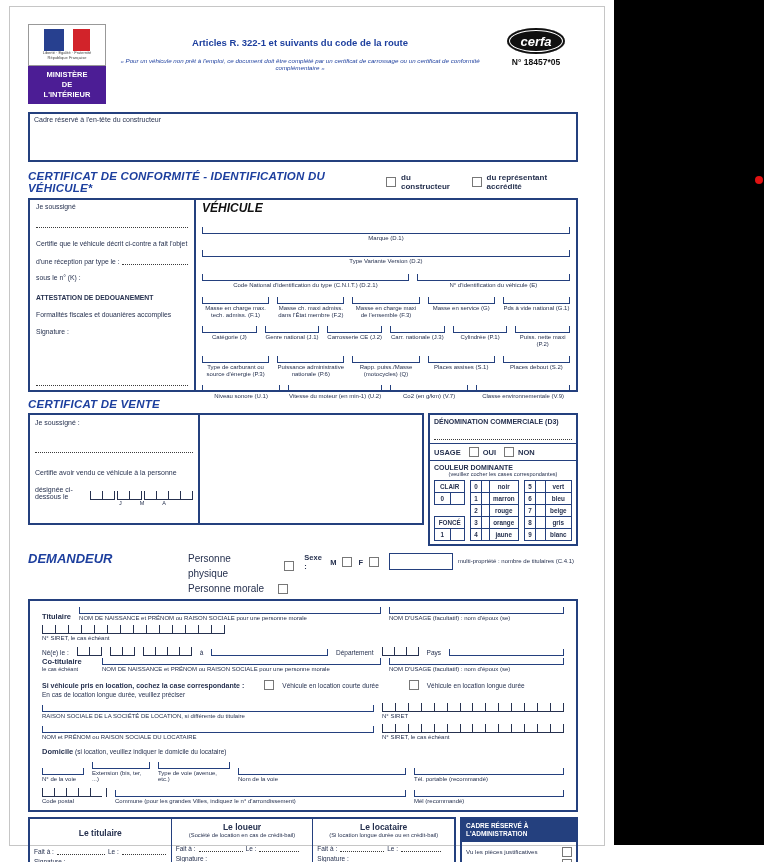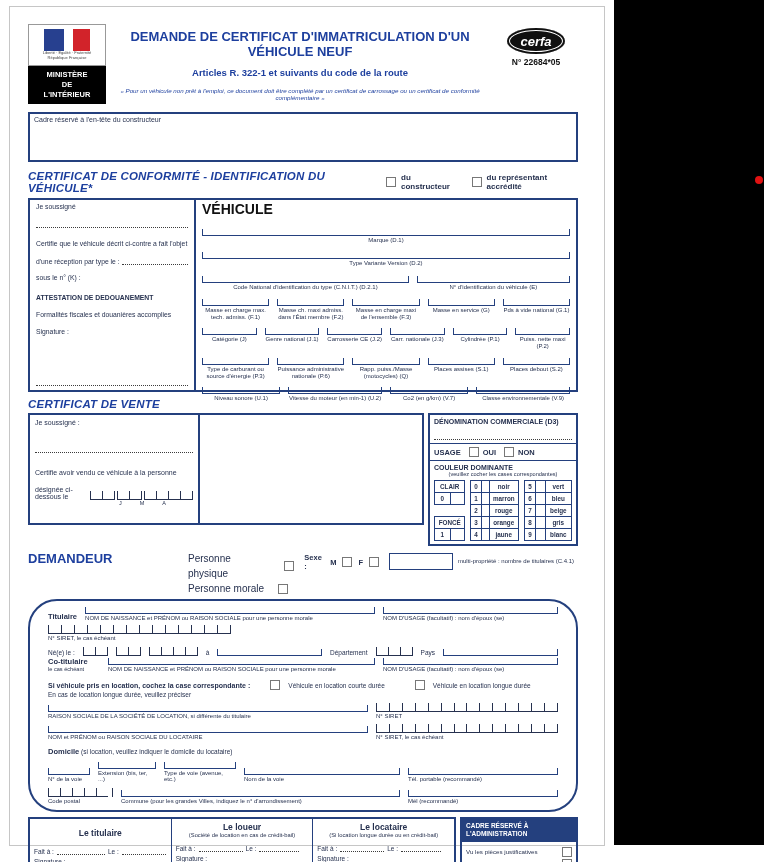--- a/index.html
+++ b/index.html
@@ -13,21 +13,21 @@
 
   
   .hdr{display:flex;align-items:flex-start;}
   .logo{width:78px;flex:0 0 78px;}
   .logo-flag{border:1px solid #999;height:40px;display:flex;flex-direction:column;align-items:center;justify-content:center;background:#fff;}
   .flag{width:46px;height:22px;display:flex;}
   .flag .b{flex:1.2;background:#27408f;}
   .flag .w{flex:.5;background:#fff;}
   .flag .r{flex:1;background:#d2232a;}
   .motto{font-size:4px;color:#444;line-height:1.2;text-align:center;}
-  .logo-min{background:#000000;color:#fff;text-align:center;font-size:7.5px;font-weight:bold;line-height:1.3;padding:4px 0 5px;}
+  .logo-min{background:#4c1d95;color:#fff;text-align:center;font-size:7.5px;font-weight:bold;line-height:1.3;padding:4px 0 5px;}
   .hdr-mid{flex:1;text-align:center;padding:6px 8px 0;}
   .hdr-title{font-size:13px;font-weight:bold;color:#1d3f9e;line-height:1.15;}
   .hdr-sub{font-size:9.5px;font-weight:bold;color:#1d3f9e;margin-top:7px;}
   .hdr-note{font-size:6.2px;font-style:italic;color:#1d3f9e;margin-top:9px;}
   .cerfa{width:84px;flex:0 0 84px;text-align:center;padding-top:4px;}
   .cerfa-oval{width:58px;height:26px;margin:0 auto;background:#101010;border-radius:50%;display:flex;align-items:center;justify-content:center;
               color:#fff;font-weight:bold;font-style:italic;font-size:13px;box-shadow:inset 0 0 0 2px #101010, inset 0 0 0 3px #fff;text-align:center;}
   .cerfa-num{font-size:8.5px;font-weight:bold;color:#111;margin-top:3px;}
 
   
@@ -46,48 +46,48 @@
   
   .ctor{height:42px;margin-top:8px;padding:2px 4px;font-size:7px;color:#26314f;}
 
   
   .conf-head-row{display:flex;align-items:center;margin-top:8px;gap:14px;}
   .conf-chk{display:flex;align-items:center;gap:5px;font-size:8px;font-weight:bold;color:#26314f;}
   .conf-box{display:flex;margin-top:4px;height:190px;}
   .conf-left{flex:0 0 152px;border-right:2px solid #24407e;padding:3px 6px;font-size:6.8px;color:#26314f;position:relative;}
   .conf-left .dotline{border-bottom:1px dotted #3b3b3b;height:1px;}
   .veh{flex:1;padding:1px 6px 2px;}
-  .veh-h{font-size:14px;font-weight:bold;color:#111;}
+  .veh-h{font-size:12px;font-weight:bold;color:#111;font-style:italic;}
   .frow{display:flex;gap:8px;}
   .fcell{flex:1;min-width:0;}
 
   
   .vente-row{display:flex;margin-top:3px;align-items:stretch;}
   .vente-box{flex:0 0 392px;display:flex;}
   .vente-left{flex:0 0 158px;border-right:2px solid #24407e;padding:4px 5px;font-size:7px;color:#26314f;}
   .vente-right{flex:1;padding:4px;text-align:center;font-size:8px;font-weight:bold;color:#26314f;}
   .denom{flex:1;margin-left:4px;}
   .denom-sec{padding:3px 4px;border-bottom:1.5px solid #24407e;}
   .denom-sec:last-child{border-bottom:none;}
   .denom-title{font-size:7px;font-weight:bold;color:#26314f;}
   .usage-row{display:flex;align-items:center;gap:8px;font-size:7.5px;font-weight:bold;color:#26314f;}
   .ctab{border-collapse:collapse;}
   .ctab td{border:1px solid #24407e;font-size:6.3px;font-weight:bold;color:#26314f;text-align:center;height:11px;padding:0 2px;}
   .ctables{display:flex;gap:5px;margin-top:3px;align-items:flex-start;}
 
   
   .dem-head{display:flex;align-items:flex-start;margin-top:5px;gap:10px;}
-  .dem-title{font-size:13px;font-weight:bold;color:#1d3f9e;flex:0 0 150px;}
+  .dem-title{font-size:13px;font-weight:bold;font-style:italic;color:#1d3f9e;flex:0 0 150px;}
   .pp{font-size:10px;color:#26314f;line-height:1.5;}
   .pp .row{display:flex;align-items:center;gap:14px;}
   .sexe{font-size:7.5px;font-weight:bold;color:#26314f;display:flex;gap:6px;align-items:center;margin-top:2px;}
   .multi{display:flex;align-items:center;gap:5px;margin-top:2px;}
   .multi .mbox{width:62px;height:15px;border:1.5px solid #24407e;}
   .multi .mlabel{font-size:6px;color:#26314f;width:120px;line-height:1.2;}
-  .dem-box{margin-top:3px;padding:4px 18px 6px;font-size:6.5px;color:#26314f;border-radius:29px;}
+  .dem-box{margin-top:3px;padding:4px 12px 6px;font-size:6.5px;color:#26314f;}
   .drow{display:flex;align-items:flex-end;gap:8px;}
   .dcol{display:flex;flex-direction:column;min-width:0;}
   .blabel{font-size:7.5px;font-weight:bold;color:#26314f;}
   .tiny{font-size:5.6px;color:#26314f;}
   .lab-under{font-size:6px;color:#26314f;margin-top:1px;}
   .jma{display:flex;gap:1px;font-size:5.5px;color:#26314f;}
 
   
   .bottom-row{display:flex;margin-top:5px;align-items:stretch;}
   .sig-wrap{flex:0 0 424px;}
@@ -120,27 +120,26 @@
           <div class="motto"><span>Liberté · Égalité · Fraternité</span><br>
           <span>République Française</span></div>
         </div>
         <div class="logo-min">
           <span>MINISTÈRE</span><br>
           <span>DE</span><br>
           <span>L'INTÉRIEUR</span>
         </div>
       </div>
       <div class="hdr-mid">
-        <div class="hdr-title">DEMANDE DE CERTIFICAT D'IMMATRICULATION D'UN VÉHICULE NEUF</div>
         <div class="hdr-sub">Articles R. 322-1 et suivants du code de la route</div>
         <div class="hdr-note">« Pour un véhicule non prêt à l'emploi, ce document doit être complété par un certificat de carrossage ou un certificat de conformité complémentaire »</div>
       </div>
       <div class="cerfa">
         <div class="cerfa-oval">cerfa</div>
-        <div class="cerfa-num">N° 22684*05</div>
+        <div class="cerfa-num">N° 18457*05</div>
       </div>
     </div>
 
     <div class="box ctor">
       <span>Cadre réservé à l'en-tête du constructeur</span>
     </div>
 
     <div class="conf-head-row">
       <div class="sec-head">CERTIFICAT DE CONFORMITÉ - IDENTIFICATION DU VÉHICULE*</div>
       <div class="conf-chk">

